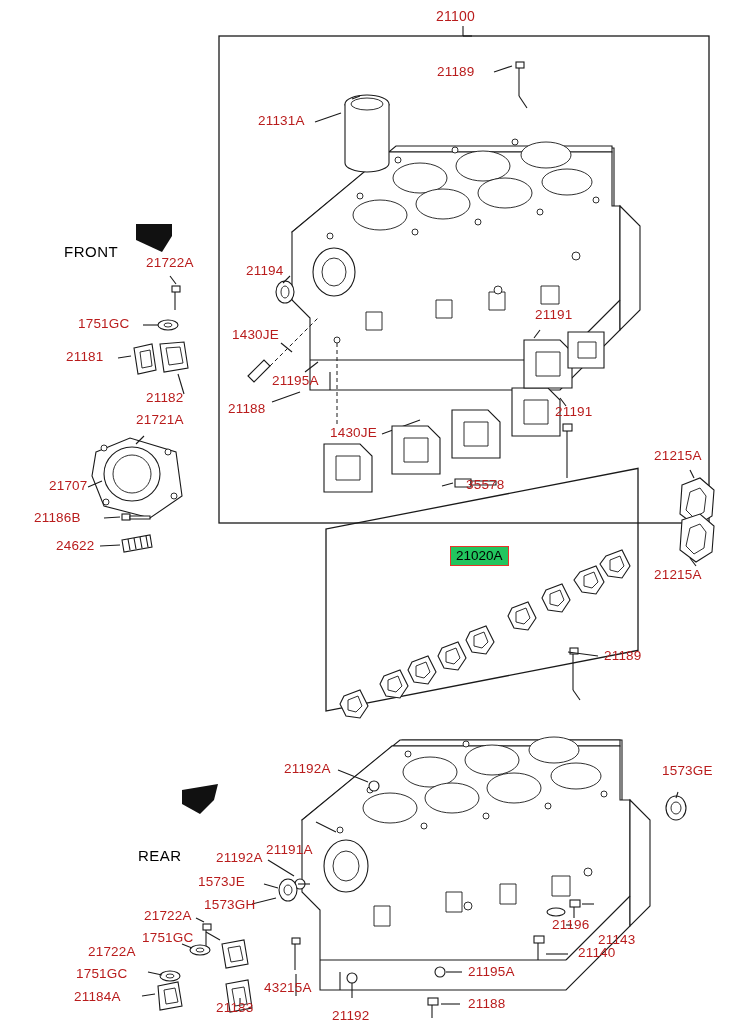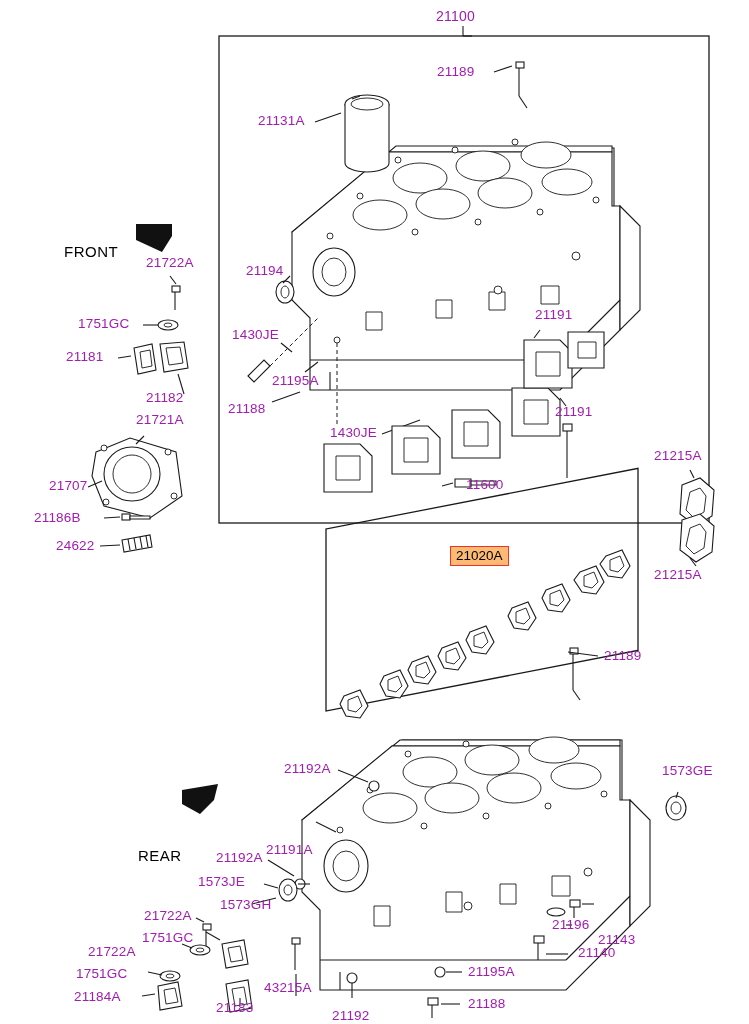--- a/index.html
+++ b/index.html
@@ -13,41 +13,41 @@
   #sheet {
     position: relative;
     width: 749px;
     height: 1024px;
     background: #ffffff;
     overflow: hidden;
   }
   .lbl {
     position: absolute;
     font-size: 13.5px;
-    color: #a21caf;
+    color: #b91c1c;
     white-space: nowrap;
     letter-spacing: 0.2px;
   }
   .lbl.big {
     font-size: 14px;
   }
   .dir {
     position: absolute;
     font-size: 15px;
     color: #000000;
     white-space: nowrap;
     letter-spacing: 0.5px;
   }
   .boxed {
     position: absolute;
     font-size: 13.5px;
     color: #000000;
     border: 1.6px solid #e8342a;
     padding: 1px 5px 2px 5px;
-    background: #fdba74;
+    background: #22c55e;
     white-space: nowrap;
   }
   svg.overlay {
     position: absolute;
     left: 0;
     top: 0;
     width: 749px;
     height: 1024px;
   }
   .ln {
@@ -426,21 +426,21 @@
 
   <div class="lbl" style="left:437px; top:64px;">21189</div>
   <div class="lbl" style="left:258px; top:113px;">21131A</div>
   <div class="lbl" style="left:246px; top:263px;">21194</div>
   <div class="lbl" style="left:232px; top:327px;">1430JE</div>
   <div class="lbl" style="left:272px; top:373px;">21195A</div>
   <div class="lbl" style="left:228px; top:401px;">21188</div>
   <div class="lbl" style="left:330px; top:425px;">1430JE</div>
   <div class="lbl" style="left:535px; top:307px;">21191</div>
   <div class="lbl" style="left:555px; top:404px;">21191</div>
-  <div class="lbl" style="left:466px; top:477px;">11600</div>
+  <div class="lbl" style="left:466px; top:477px;">35578</div>
 
   <div class="dir" style="left:64px;  top:243px;">FRONT</div>
   <div class="dir" style="left:138px; top:847px;">REAR</div>
 
   <div class="lbl" style="left:146px; top:255px;">21722A</div>
   <div class="lbl" style="left:78px;  top:316px;">1751GC</div>
   <div class="lbl" style="left:66px;  top:349px;">21181</div>
   <div class="lbl" style="left:146px; top:390px;">21182</div>
   <div class="lbl" style="left:136px; top:412px;">21721A</div>
   <div class="lbl" style="left:49px;  top:478px;">21707</div>
@@ -451,21 +451,21 @@
   <div class="lbl" style="left:654px; top:567px;">21215A</div>
   <div class="lbl" style="left:650px; top:763px;margin-left:12px;">1573GE</div>
 
   <div class="boxed" style="left:450px; top:546px;">21020A</div>
 
   <div class="lbl" style="left:604px; top:648px;">21189</div>
   <div class="lbl" style="left:284px; top:761px;">21192A</div>
   <div class="lbl" style="left:266px; top:806px;margin-top:36px;">21191A</div>
   <div class="lbl" style="left:216px; top:850px;">21192A</div>
   <div class="lbl" style="left:198px; top:874px;">1573JE</div>
-  <div class="lbl" style="left:204px; top:897px;margin-left:16px;">1573GH</div>
+  <div class="lbl" style="left:204px; top:897px;">1573GH</div>
   <div class="lbl" style="left:144px; top:908px;">21722A</div>
   <div class="lbl" style="left:142px; top:930px;">1751GC</div>
   <div class="lbl" style="left:88px;  top:944px;">21722A</div>
   <div class="lbl" style="left:76px;  top:966px;">1751GC</div>
   <div class="lbl" style="left:74px;  top:989px;">21184A</div>
   <div class="lbl" style="left:216px; top:1000px;">21183</div>
   <div class="lbl" style="left:264px; top:980px;text-align:center;">43215A</div>
   <div class="lbl" style="left:332px; top:1000px;margin-top:8px;">21192</div>
   <div class="lbl" style="left:468px; top:996px;">21188</div>
   <div class="lbl" style="left:468px; top:964px;">21195A</div>

